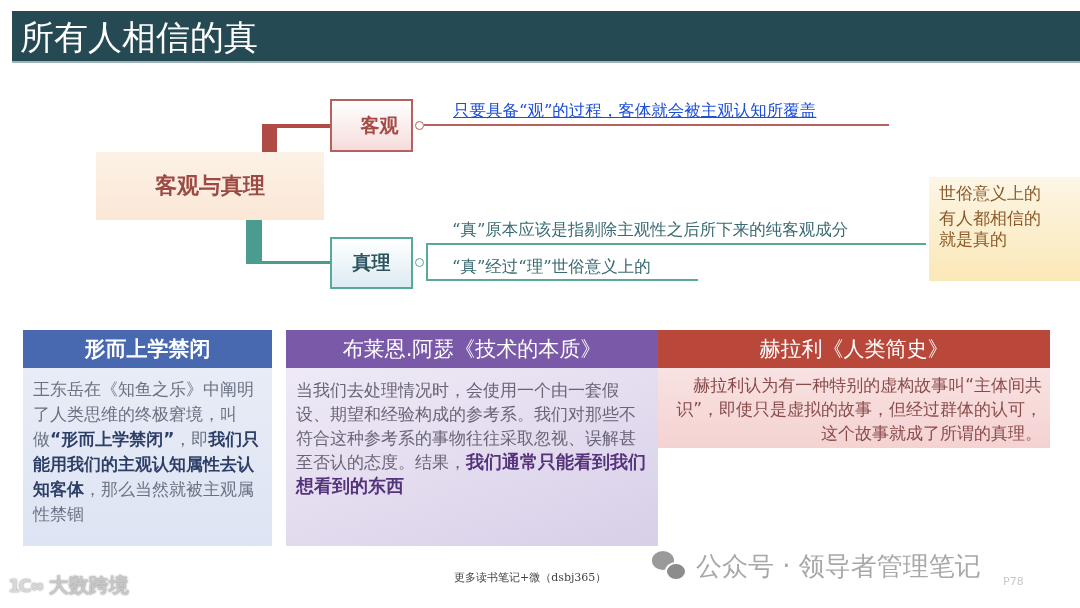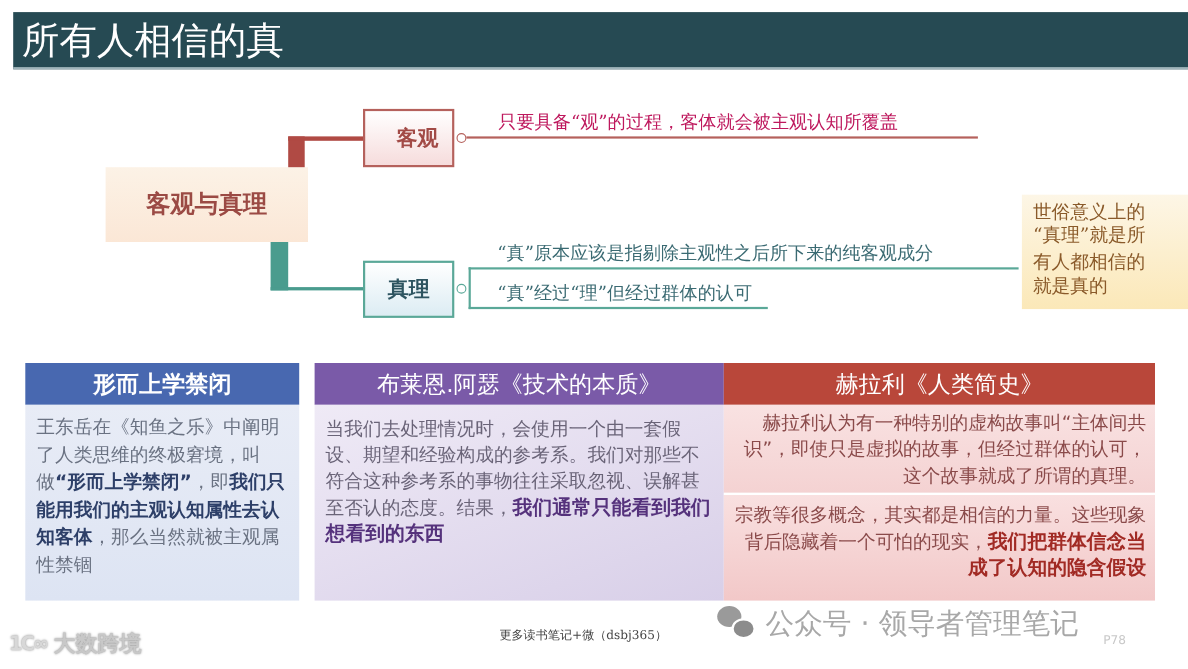--- a/index.html
+++ b/index.html
@@ -10,21 +10,21 @@
     position: absolute; left: 12px; top: 11px; width: 1080px; height: 52px;
     background: #264a53; border-bottom: 2px solid #9fb4ba;
   }
   .title-bar .title {
     position: absolute; left: 8px; top: 6px; color: #ffffff;
     font-size: 34px; line-height: 40px; font-family: "DejaVu Sans", sans-serif;
   }
 
   
   .root-node {
-    position: absolute; left: 96px; top: 152px; width: 184px; height: 68px;
+    position: absolute; left: 96px; top: 152px; width: 228px; height: 68px;
     background: linear-gradient(180deg, #fcf2e6 0%, #fbe7d6 100%);
     display: flex; align-items: center; justify-content: center;
     color: #9b4a44; font-size: 22px; font-weight: bold; font-family: "DejaVu Serif", serif;
   }
   .conn { position: absolute; }
   .c-red-v { left: 262px; top: 124px; width: 15px; height: 28px; background: #b04a44; }
   .c-red-h { left: 262px; top: 124px; width: 70px; height: 4px; background: #b04a44; }
   .c-teal-v { left: 246px; top: 220px; width: 16px; height: 44px; background: #4a9c8e; }
   .c-teal-h { left: 246px; top: 261px; width: 86px; height: 3px; background: #4a9c8e; }
 
@@ -47,21 +47,21 @@
     position: absolute; width: 9px; height: 9px; border-radius: 50%;
     background: #fff;
   }
   .knob-red { left: 415px; top: 121px; border: 1px solid #b5615c; }
   .knob-teal { left: 415px; top: 258px; border: 1px solid #5aa898; }
 
   .branch-text {
     position: absolute; font-size: 16.5px; line-height: 22px; font-family: "DejaVu Serif", serif;
     white-space: nowrap;
   }
-  .bt-keguan { left: 453px; top: 100px; color: #be185d; }
+  .bt-keguan { left: 453px; top: 100px; color: #1d4ed8; text-decoration: underline; }
   .line-keguan { left: 424px; top: 124px; width: 465px; height: 2px; background: #b5615c; }
   .bt-zhenli-1 { left: 452px; top: 219px; color: #3a6a72; }
   .bt-zhenli-2 { left: 452px; top: 256px; color: #3a6a72; }
   .teal-bracket {
     position: absolute; left: 426px; top: 243px; width: 500px; height: 38px;
     border-top: 2px solid #5aa898; border-left: 2px solid #5aa898;
   }
   .teal-bracket-bottom { left: 426px; top: 279px; width: 272px; height: 2px; background: #5aa898; }
 
   .note-box {
@@ -148,43 +148,41 @@
 <div class="node node-keguan">客观</div>
 <div class="knob knob-red"></div>
 <div class="conn line-keguan"></div>
 <div class="branch-text bt-keguan">只要具备“观”的过程，客体就会被主观认知所覆盖</div>
 
 <div class="node node-zhenli">真理</div>
 <div class="knob knob-teal"></div>
 <div class="teal-bracket"></div>
 <div class="conn teal-bracket-bottom"></div>
 <div class="branch-text bt-zhenli-1">“真”原本应该是指剔除主观性之后所下来的纯客观成分</div>
-<div class="branch-text bt-zhenli-2">“真”经过“理”但经过群体的认可</div>
+<div class="branch-text bt-zhenli-2">“真”经过“理”世俗意义上的</div>
 
 <div class="note-box">
   <span>世俗意义上的</span>
-  <span>“真理”就是所</span>
   <span style="margin-top:4px">有人都相信的</span>
   <span>就是真的</span>
 </div>
 
 <div class="card card1">
   <div class="card-head">形而上学禁闭</div>
   <div class="card-body"><span>王东岳在《知鱼之乐》中阐明了人类思维的终极窘境，叫做</span><span class="em">“形而上学禁闭”</span><span>，即</span><span class="em">我们只能用我们的主观认知属性去认知客体</span><span>，那么当然就被主观属性禁锢</span></div>
 </div>
 
 <div class="card card2">
   <div class="card-head">布莱恩.阿瑟《技术的本质》</div>
   <div class="card-body"><span>当我们去处理情况时，会使用一个由一套假设、期望和经验构成的参考系。我们对那些不符合这种参考系的事物往往采取忽视、误解甚至否认的态度。结果，</span><span class="em">我们通常只能看到我们想看到的东西</span></div>
 </div>
 
 <div class="card card3">
   <div class="card-head">赫拉利《人类简史》</div>
   <div class="sec1">赫拉利认为有一种特别的虚构故事叫“主体间共识”，即使只是虚拟的故事，但经过群体的认可，这个故事就成了所谓的真理。</div>
-  <div class="sec2"><span>宗教等很多概念，其实都是相信的力量。这些现象背后隐藏着一个可怕的现实，</span><span class="em">我们把群体信念当成了认知的隐含假设</span></div>
 </div>
 
 <div class="footer-brand">
   <span class="brand-logo">1C∞</span>
   <span>大数跨境</span>
 </div>
 <div class="footer-more">更多读书笔记+微（dsbj365）</div>
 <div class="watermark">
   <div class="wechat-icon">
       <div class="b1"></div>

